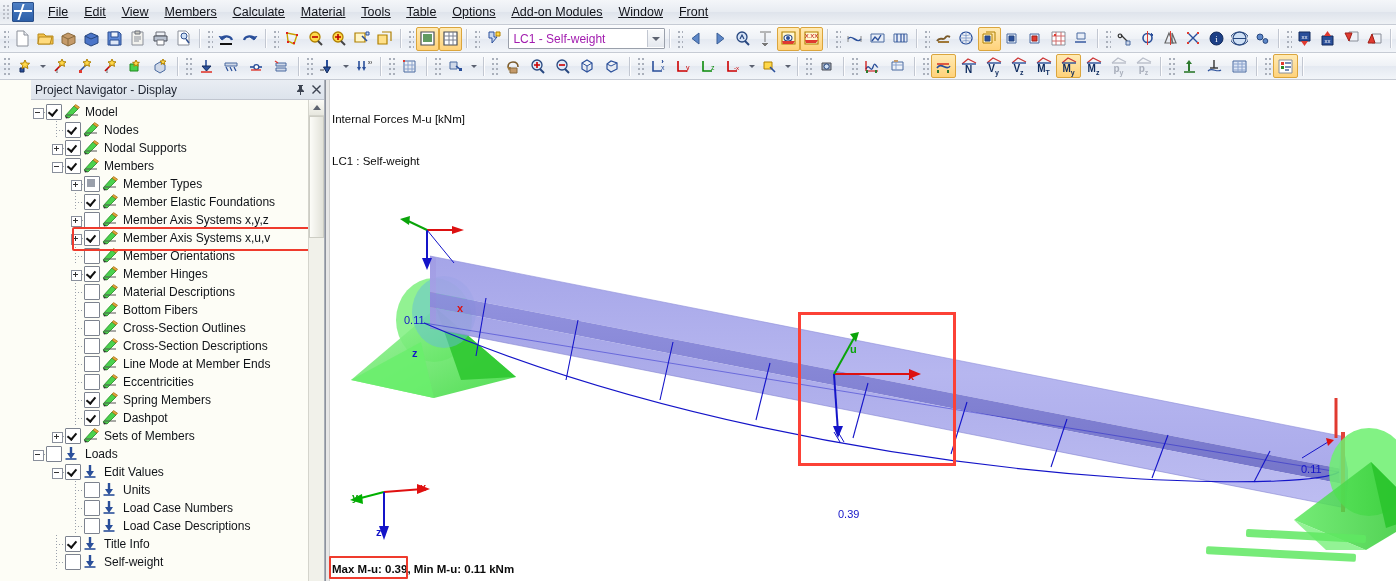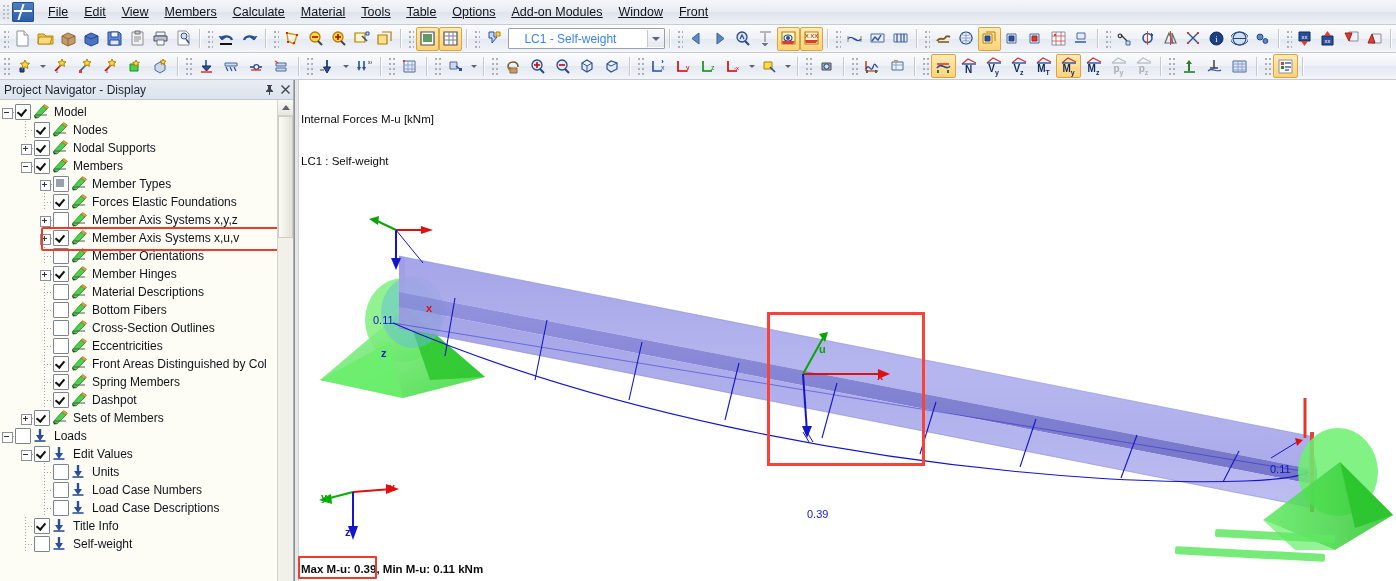--- a/index.html
+++ b/index.html
@@ -48,30 +48,30 @@
   .btn .lbl sub{font-size:7px;}
   .btn.dim .lbl{color:#a8aebb;}
   .drop{width:11px;height:22px;display:flex;align-items:center;justify-content:center;cursor:default;}
   .drop:after{content:"";border-left:3px solid transparent;border-right:3px solid transparent;border-top:3px solid #5b6170;}
 
   
   .lccombo{
     height:19px;width:170px;margin-left:3px;background:#fff;border:1px solid #9aa0ab;
     display:flex;align-items:center;border-radius:1px;
   }
-  .lccombo .val{flex:1;padding-left:15px;font-size:12px;color:#3b82f6;white-space:nowrap;overflow:hidden;}
+  .lccombo .val{flex:1;padding-left:4px;font-size:12px;color:#a21caf;white-space:nowrap;overflow:hidden;}
   .lccombo .arw{width:16px;height:17px;background:linear-gradient(180deg,#fafbfc,#e4e8ee);
     border-left:1px solid #c2c7d1;display:flex;align-items:center;justify-content:center;}
   .lccombo .arw:after{content:"";border-left:4px solid transparent;border-right:4px solid transparent;border-top:4px solid #5d6370;}
 
   
   .body{flex:1;display:flex;min-height:0;}
 
   
-  .nav{width:293px;flex:none;display:flex;flex-direction:column;background:#fdfdf6;border-right:1px solid #a9aeb8;}
+  .nav{width:293px;flex:none;display:flex;flex-direction:column;background:#fdfdf6;border-right:1px solid #a9aeb8;padding-left:31px;}
   .navhdr{
     height:19px;flex:none;display:flex;align-items:center;
     background:linear-gradient(180deg,#e9edf3 0%,#dde3ec 100%);
     border-bottom:1px solid #c0c5cf;padding-left:4px;
   }
   .navhdr .t{flex:1;font-size:12px;color:#1e2430;}
   .navhdr .ic{width:16px;height:16px;display:flex;align-items:center;justify-content:center;color:#3c4351;font-size:12px;cursor:default;}
   .navbody{flex:1;position:relative;overflow:hidden;background:#fdfdf6;}
   .tree{padding:3px 0 0 0;position:relative;}
   .row{height:18px;display:flex;align-items:center;position:relative;white-space:nowrap;cursor:default;}
@@ -855,21 +855,21 @@
             <div class="row">
               <span class="ind" style="width:38px"></span>
               <span class="dash"></span>
               <span class="cb on"></span>
               <span class="ic16"><svg width="17" height="15" viewBox="0 0 17 15">
                   <path d="M1 12 L10 2 L14 5 L5 14 Z" fill="#4bd24d" stroke="#1f8a21" stroke-width="0.8"></path>
                   <path d="M10 2 L14 5 L15.5 3.2 L11.6 0.6 Z" fill="#e8a83a" stroke="#9a6c14" stroke-width="0.7"></path>
                   <path d="M1 12 L5 14 L2 14.6 Z" fill="#333"></path>
                   <path d="M2 11h12" stroke="#555" stroke-width="1"></path>
                 </svg></span>
-              <span class="lab">Forces Elastic Foundations</span>
+              <span class="lab">Member Elastic Foundations</span>
             </div>
             <div class="row">
               <span class="ind" style="width:38px"></span>
               <span class="pm plus">
                 <span class="bx"></span>
               </span>
               <span class="cb"></span>
               <span class="ic16"><svg width="17" height="15" viewBox="0 0 17 15">
                   <path d="M1 12 L10 2 L14 5 L5 14 Z" fill="#4bd24d" stroke="#1f8a21" stroke-width="0.8"></path>
                   <path d="M10 2 L14 5 L15.5 3.2 L11.6 0.6 Z" fill="#e8a83a" stroke="#9a6c14" stroke-width="0.7"></path>
@@ -957,33 +957,45 @@
             <div class="row">
               <span class="ind" style="width:38px"></span>
               <span class="dash"></span>
               <span class="cb"></span>
               <span class="ic16"><svg width="17" height="15" viewBox="0 0 17 15">
                   <path d="M1 12 L10 2 L14 5 L5 14 Z" fill="#4bd24d" stroke="#1f8a21" stroke-width="0.8"></path>
                   <path d="M10 2 L14 5 L15.5 3.2 L11.6 0.6 Z" fill="#e8a83a" stroke="#9a6c14" stroke-width="0.7"></path>
                   <path d="M1 12 L5 14 L2 14.6 Z" fill="#333"></path>
                   <path d="M2 11h12" stroke="#555" stroke-width="1"></path>
                 </svg></span>
+              <span class="lab">Cross-Section Descriptions</span>
+            </div>
+            <div class="row">
+              <span class="ind" style="width:38px"></span>
+              <span class="dash"></span>
+              <span class="cb"></span>
+              <span class="ic16"><svg width="17" height="15" viewBox="0 0 17 15">
+                  <path d="M1 12 L10 2 L14 5 L5 14 Z" fill="#4bd24d" stroke="#1f8a21" stroke-width="0.8"></path>
+                  <path d="M10 2 L14 5 L15.5 3.2 L11.6 0.6 Z" fill="#e8a83a" stroke="#9a6c14" stroke-width="0.7"></path>
+                  <path d="M1 12 L5 14 L2 14.6 Z" fill="#333"></path>
+                  <path d="M2 11h12" stroke="#555" stroke-width="1"></path>
+                </svg></span>
+              <span class="lab">Line Mode at Member Ends</span>
+            </div>
+            <div class="row">
+              <span class="ind" style="width:38px"></span>
+              <span class="dash"></span>
+              <span class="cb"></span>
+              <span class="ic16"><svg width="17" height="15" viewBox="0 0 17 15">
+                  <path d="M1 12 L10 2 L14 5 L5 14 Z" fill="#4bd24d" stroke="#1f8a21" stroke-width="0.8"></path>
+                  <path d="M10 2 L14 5 L15.5 3.2 L11.6 0.6 Z" fill="#e8a83a" stroke="#9a6c14" stroke-width="0.7"></path>
+                  <path d="M1 12 L5 14 L2 14.6 Z" fill="#333"></path>
+                  <path d="M2 11h12" stroke="#555" stroke-width="1"></path>
+                </svg></span>
               <span class="lab">Eccentricities</span>
-            </div>
-            <div class="row">
-              <span class="ind" style="width:38px"></span>
-              <span class="dash"></span>
-              <span class="cb on"></span>
-              <span class="ic16"><svg width="17" height="15" viewBox="0 0 17 15">
-                  <path d="M1 12 L10 2 L14 5 L5 14 Z" fill="#4bd24d" stroke="#1f8a21" stroke-width="0.8"></path>
-                  <path d="M10 2 L14 5 L15.5 3.2 L11.6 0.6 Z" fill="#e8a83a" stroke="#9a6c14" stroke-width="0.7"></path>
-                  <path d="M1 12 L5 14 L2 14.6 Z" fill="#333"></path>
-                  <path d="M2 11h12" stroke="#555" stroke-width="1"></path>
-                </svg></span>
-              <span class="lab">Front Areas Distinguished by Col</span>
             </div>
             <div class="row">
               <span class="ind" style="width:38px"></span>
               <span class="dash"></span>
               <span class="cb on"></span>
               <span class="ic16"><svg width="17" height="15" viewBox="0 0 17 15">
                   <path d="M1 12 L10 2 L14 5 L5 14 Z" fill="#4bd24d" stroke="#1f8a21" stroke-width="0.8"></path>
                   <path d="M10 2 L14 5 L15.5 3.2 L11.6 0.6 Z" fill="#e8a83a" stroke="#9a6c14" stroke-width="0.7"></path>
                   <path d="M1 12 L5 14 L2 14.6 Z" fill="#333"></path>
                   <path d="M2 11h12" stroke="#555" stroke-width="1"></path>

